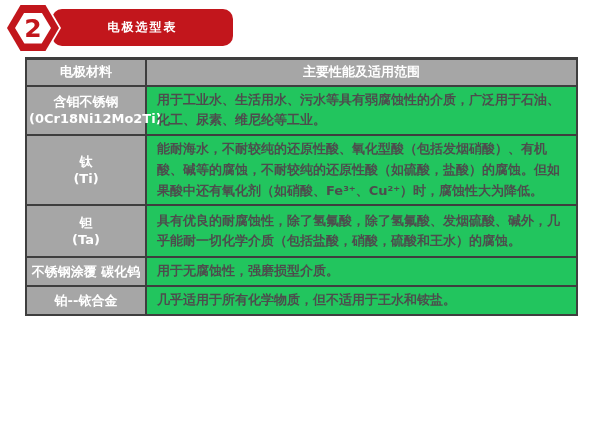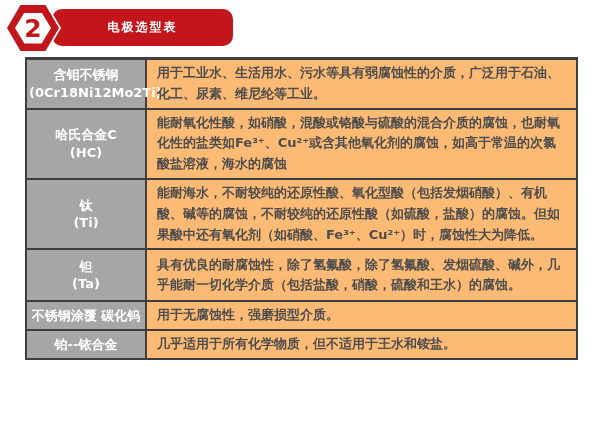--- a/index.html
+++ b/index.html
@@ -39,21 +39,21 @@
   col.c-mat{width:120px;}
   th.mat-h,td.mat{
     background:#a6a6a6;color:#ffffff;font-weight:bold;
     text-align:center;padding:2px 2px;line-height:1.35;
   }
   th.desc-h{
     background:#a6a6a6;color:#ffffff;font-weight:bold;
     text-align:center;padding:3px 4px;
   }
   td.desc{
-    background:#fdba74;color:#4d4d4d;font-weight:bold;
+    background:#22c55e;color:#4d4d4d;font-weight:bold;
     text-align:left;padding:3px 10px;line-height:1.6;
   }
   tr.h-hdr{height:27px;}
   tr.r0{height:40px;} tr.r1{height:46px;} tr.r2{height:66px;}
   tr.r3{height:68px;} tr.r4{height:52px;} tr.r5{height:25px;}
   tr.r6{height:27px;}
   .code{display:block;}
 </style>
 </head>
 <body>
@@ -72,33 +72,30 @@
     </div>
   </div>
 </div>
 
 <table class="sel">
   <colgroup>
       <col class="c-mat">
       <col>
     </colgroup>
   <tbody>
+      <tr class="h-hdr">
+    <th class="mat-h">电极材料</th>
+    <th class="desc-h">主要性能及适用范围</th>
+  </tr>
   <tr class="r0">
     <td class="mat">
       <span>含钼不锈钢</span>
       <span class="code">(0Cr18Ni12Mo2Ti)</span>
     </td>
     <td class="desc">用于工业水、生活用水、污水等具有弱腐蚀性的介质，广泛用于石油、化工、尿素、维尼纶等工业。</td>
-  </tr>
-  <tr class="r2">
-    <td class="mat">
-      <span>哈氏合金C</span>
-      <span class="code">(HC)</span>
-    </td>
-    <td class="desc">能耐氧化性酸，如硝酸，混酸或铬酸与硫酸的混合介质的腐蚀，也耐氧化性的盐类如Fe³⁺、Cu²⁺或含其他氧化剂的腐蚀，如高于常温的次氯酸盐溶液，海水的腐蚀</td>
   </tr>
   <tr class="r3">
     <td class="mat">
       <span>钛</span>
       <span class="code">(Ti)</span>
     </td>
     <td class="desc">能耐海水，不耐较纯的还原性酸、氧化型酸（包括发烟硝酸）、有机酸、碱等的腐蚀，不耐较纯的还原性酸（如硫酸，盐酸）的腐蚀。但如果酸中还有氧化剂（如硝酸、Fe³⁺、Cu²⁺）时，腐蚀性大为降低。</td>
   </tr>
   <tr class="r4">
     <td class="mat">

